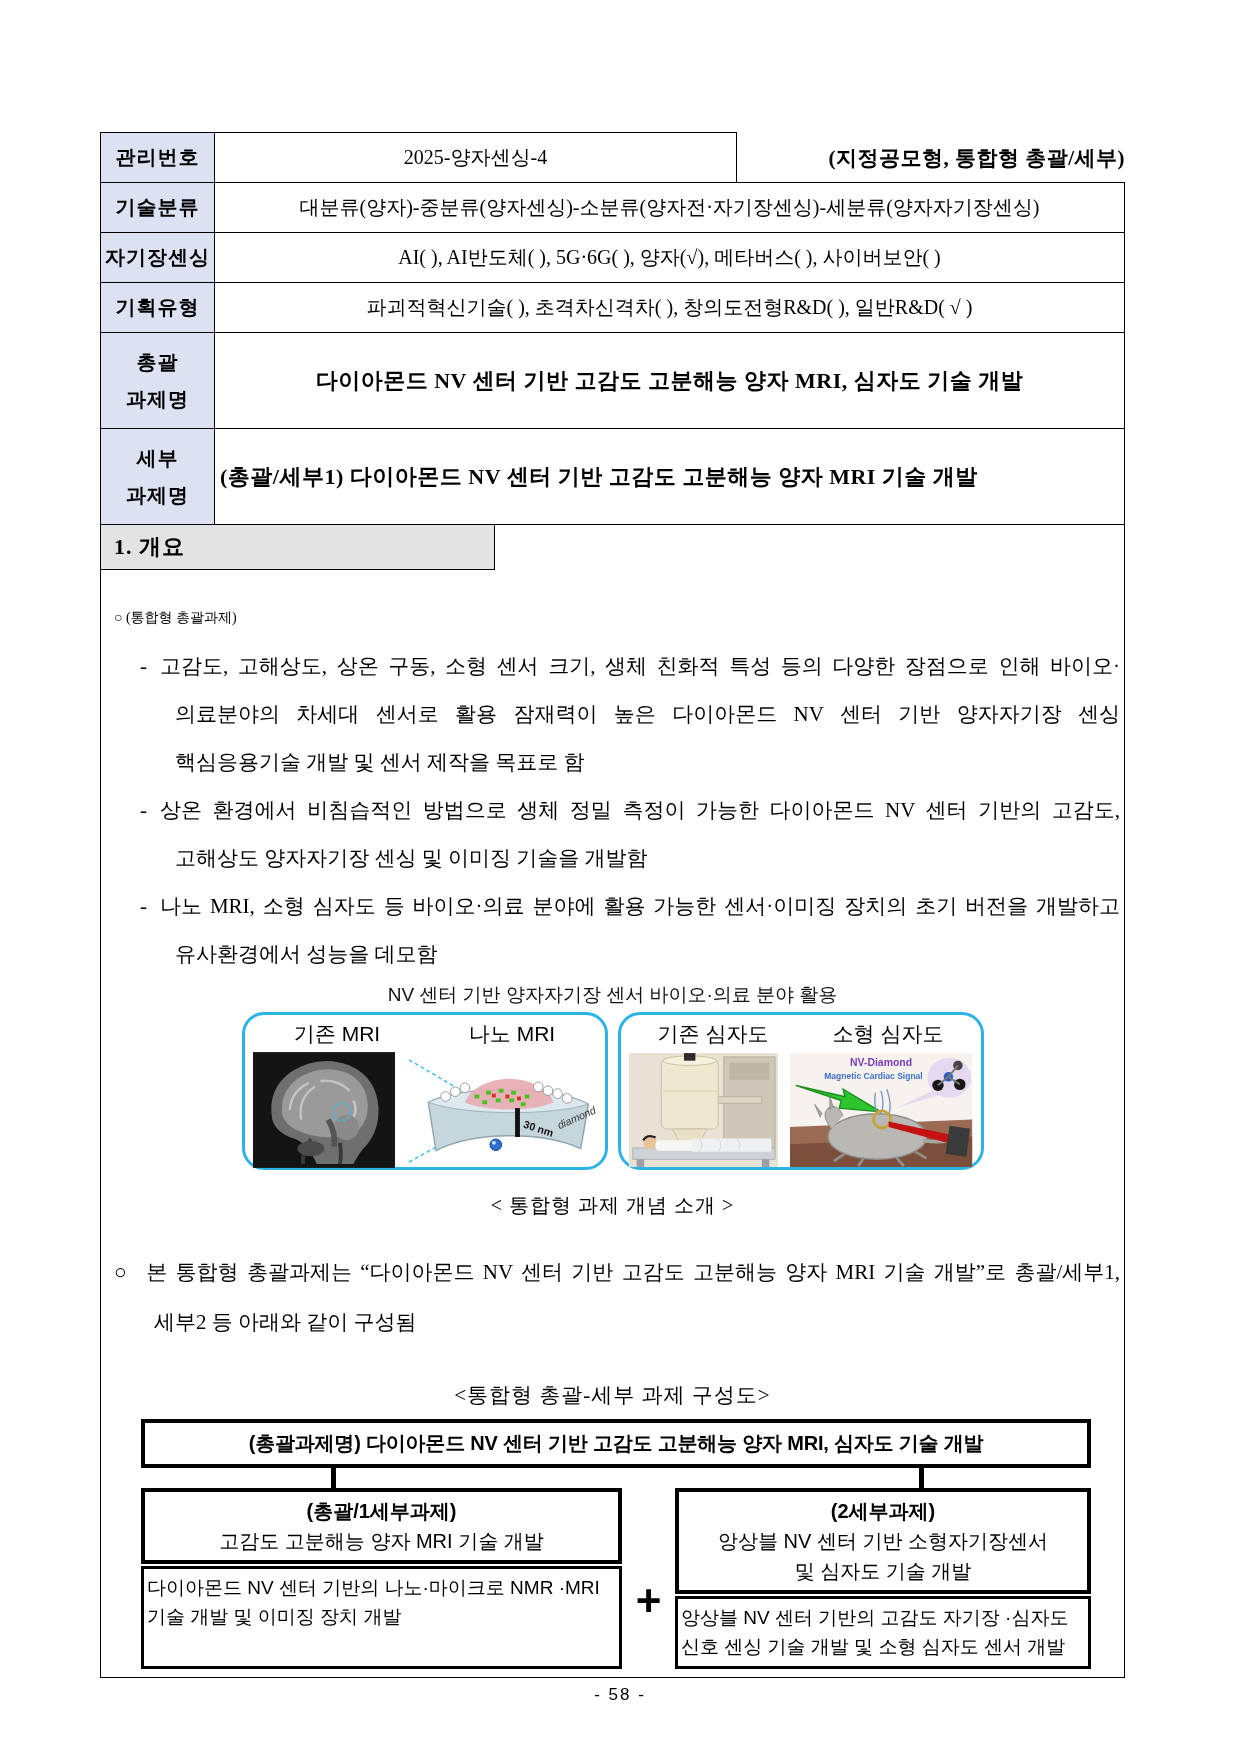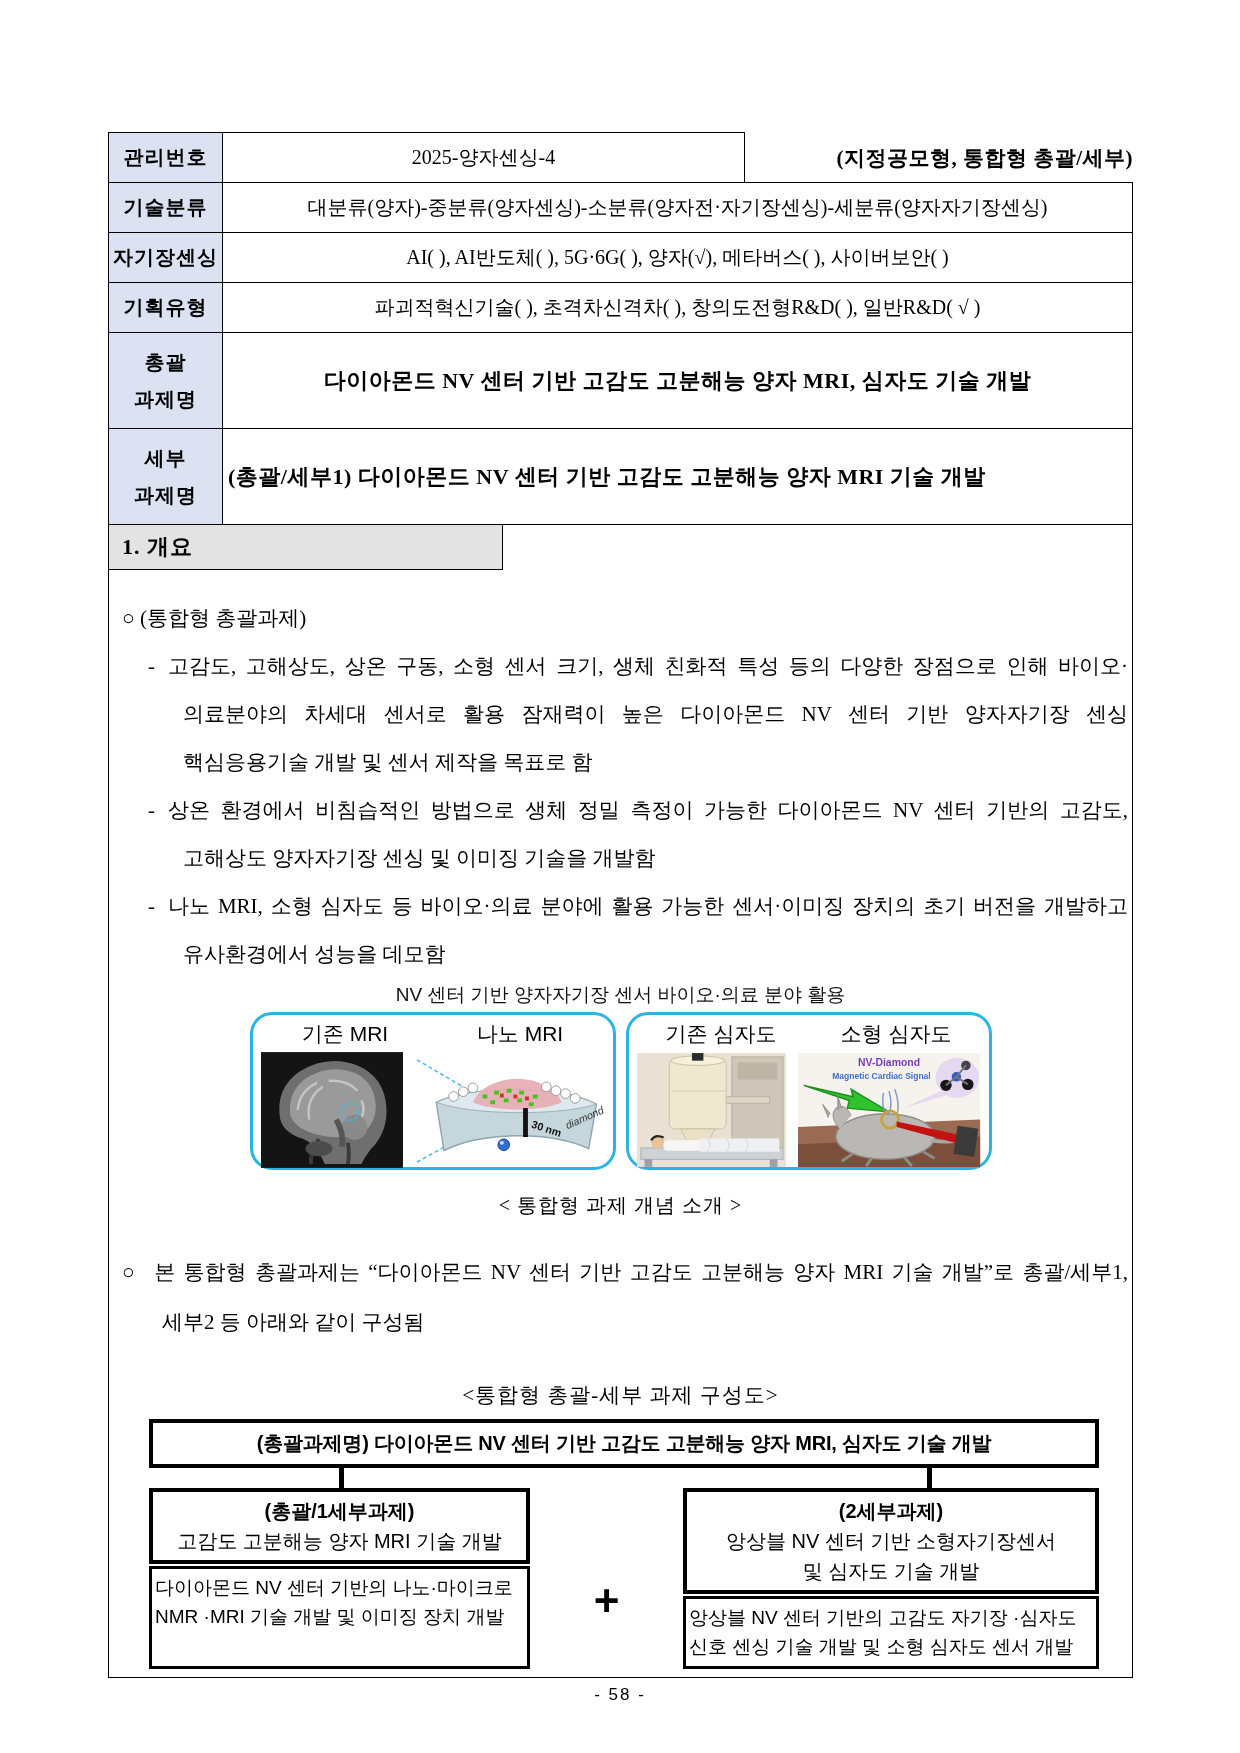--- a/index.html
+++ b/index.html
@@ -1,18 +1,18 @@
 <!DOCTYPE html>
 <html lang="ko"><head>
 <meta charset="utf-8">
 <style>
   * { margin:0; padding:0; box-sizing:border-box; }
   body { background:#fff; font-family:"Liberation Serif","DejaVu Serif",serif; color:#000; }
   .page { position:relative; width:1240px; height:1753px; background:#fff; overflow:hidden; }
-  .content-col { position:absolute; left:108px; top:133px; width:1025px; }
+  .content-col { position:absolute; left:100px; top:133px; width:1025px; }
 
   
   .trow { display:flex; margin-top:-1px; }
   .tlabel {
     width:115px; background:#dce2f1; border:1px solid #000;
     font-weight:bold; font-size:20px; letter-spacing:1px;
     display:flex; align-items:center; justify-content:center;
     text-align:center; white-space:pre-line; line-height:1.85; flex:none;
   }
   .tvalue {
@@ -31,21 +31,21 @@
   .v-left { justify-content:flex-start; text-align:left; padding-left:5px; }
 
   
   .content-box { position:relative; border:1px solid #000; margin-top:-1px; background:#fff; padding-bottom:8px; }
   .section-header {
     width:395px; height:46px; background:#e3e3e3; border:1px solid #000;
     margin:-1px 0 0 -1px; display:flex; align-items:center;
     font-weight:bold; font-size:22px; padding-left:13px; letter-spacing:1px;
   }
 
-  .para1-heading { margin:24px 6px 0 13px; font-size:21px; line-height:48px; }
+  .para1-heading { margin:24px 6px 0 13px; font-size:14px; line-height:48px; }
   .dash-item {
     margin:0 4px 0 0; padding-left:74px; text-indent:-35px;
     font-size:21px; line-height:48px; text-align:justify; word-break:keep-all;
   }
   .dash { display:inline-block; width:20px; text-indent:0; }
 
   
   .figure-wrap { margin-top:4px; text-align:center; }
   .fig-title { font-family:"Liberation Sans","DejaVu Sans",sans-serif; font-size:19px; color:#111; }
   .fig-row { display:flex; justify-content:center; gap:10px; margin-top:4px; }
@@ -69,21 +69,21 @@
   .dg-top {
     border:4px solid #000; font-weight:bold; font-size:20px; text-align:center;
     padding:7px 2px; letter-spacing:-0.2px;
   }
   .dg-connectors { position:relative; height:20px; }
   .dg-connectors .vline { position:absolute; top:0; width:5px; height:20px; background:#000; }
   .vline.l { left:190px; }
   .vline.r { left:778px; }
   .dg-cols { display:flex; align-items:stretch; }
   .dg-group { display:flex; flex-direction:column; }
-  .dg-group.left  { width:381px; }
+  .dg-group.left  { width:481px; }
   .dg-group.right { width:416px; }
   .dg-plus { flex:1; display:flex; align-items:center; justify-content:center;
     font-weight:bold; font-size:44px; padding-top:46px; }
   .dg-head { border:4px solid #000; text-align:center; font-size:20px; line-height:1.5; padding:4px 2px; }
   .dg-head .b { font-weight:bold; display:block; }
   .dg-head span { display:block; }
   .dg-body { border:3px solid #000; margin-top:2px; font-size:19px; line-height:1.55; padding:4px 3px; text-align:left; flex:1; }
 
   .footer { position:absolute; left:0; bottom:48px; width:100%; text-align:center;
     font-family:"Liberation Sans","DejaVu Sans",sans-serif; font-size:17px; letter-spacing:2px; }

